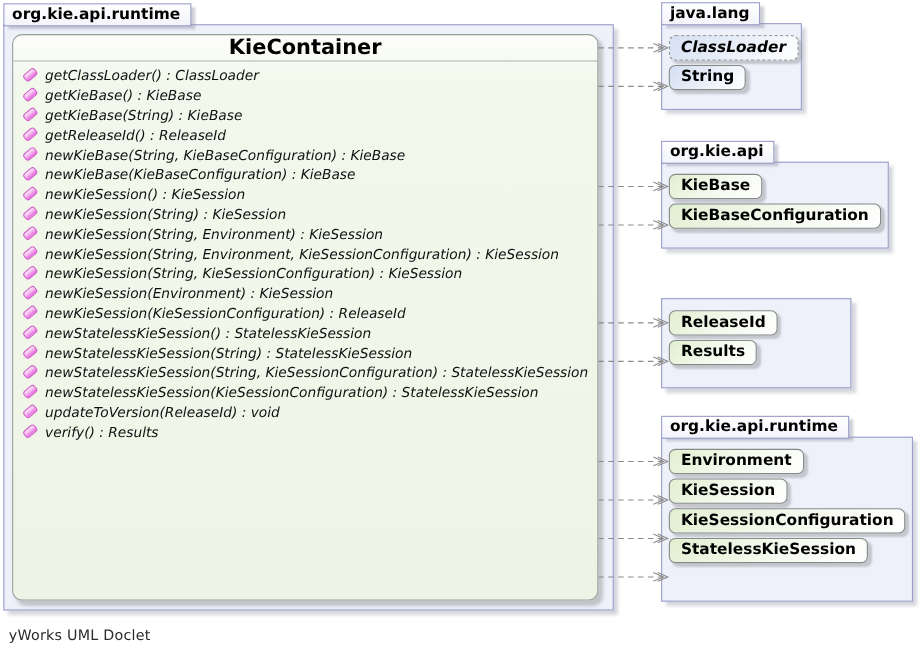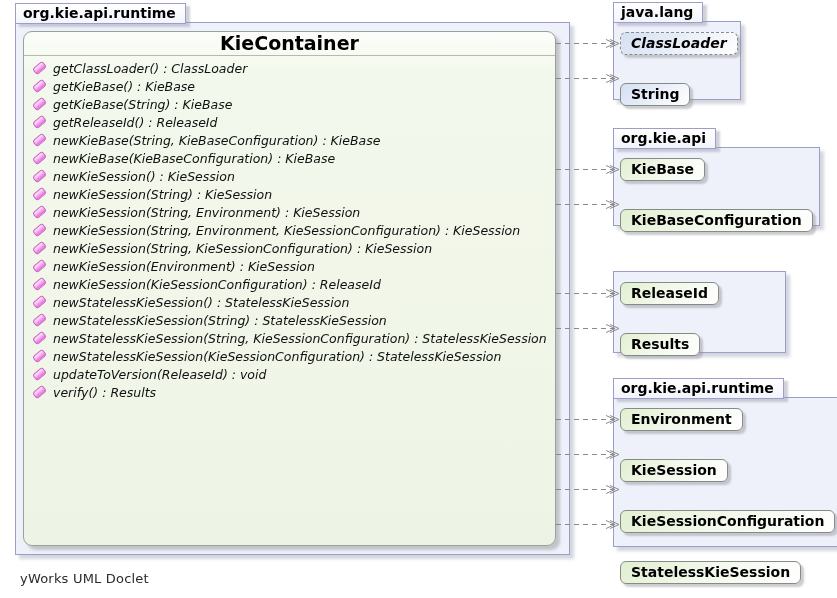--- a/index.html
+++ b/index.html
@@ -1,17 +1,17 @@
 <!DOCTYPE html>
 <html><head>
 <meta charset="utf-8">
 <style>
   html,body{margin:0;padding:0;background:#ffffff;}
   body{width:837px;height:598px;font-family:"DejaVu Sans","Liberation Sans",sans-serif;position:relative;overflow:hidden;}
-  .canvas{position:absolute;left:12px;top:0;width:726px;height:598px;}
+  .canvas{position:absolute;left:0;top:0;width:726px;height:598px;}
 
   
   .pkg-tab{
     position:absolute;height:19px;line-height:19px;padding:0 9px 0 7px;
     background:linear-gradient(to bottom,#ffffff,#f3f4fb);
     border:1px solid #9a9ec8;font-weight:bold;font-size:14px;color:#000;
     white-space:nowrap;z-index:2;
     box-shadow:4px 3px 2px rgba(150,152,170,0.45);
   }
   .pkg-body{
@@ -37,21 +37,21 @@
     width:11px;height:6px;border-radius:3px;flex:0 0 11px;
     background:linear-gradient(to bottom,#fbd9f7 20%,#ea74e2 90%);
     border:1px solid #cf62c8;transform:rotate(-40deg);margin-right:7px;
   }
   .method-label{font-style:italic;font-size:12.5px;color:#101010;white-space:nowrap;}
 
   
   .type-list{padding:10px 0 0 6px;position:relative;z-index:3;}
   .type-box{
     display:inline-block;height:23px;line-height:21px;padding:0 10px;
-    border:1px solid #848c86;border-radius:6px;margin-bottom:28px;
+    border:1px solid #848c86;border-radius:6px;margin-bottom:4px;
     font-weight:bold;font-size:14px;color:#000;white-space:nowrap;
     box-shadow:3px 3px 2px rgba(145,145,150,0.45);
     box-sizing:border-box;
   }
   .type-box.green{background:linear-gradient(135deg,#e2efd1 0%,#f2f8ea 45%,#ffffff 100%);}
   .type-box.blue{background:linear-gradient(135deg,#d6e0f3 0%,#e7edf8 45%,#ffffff 100%);}
   .type-box.abstract{font-style:italic;border-style:dashed;}
   .type-row{display:block;}
 
   

